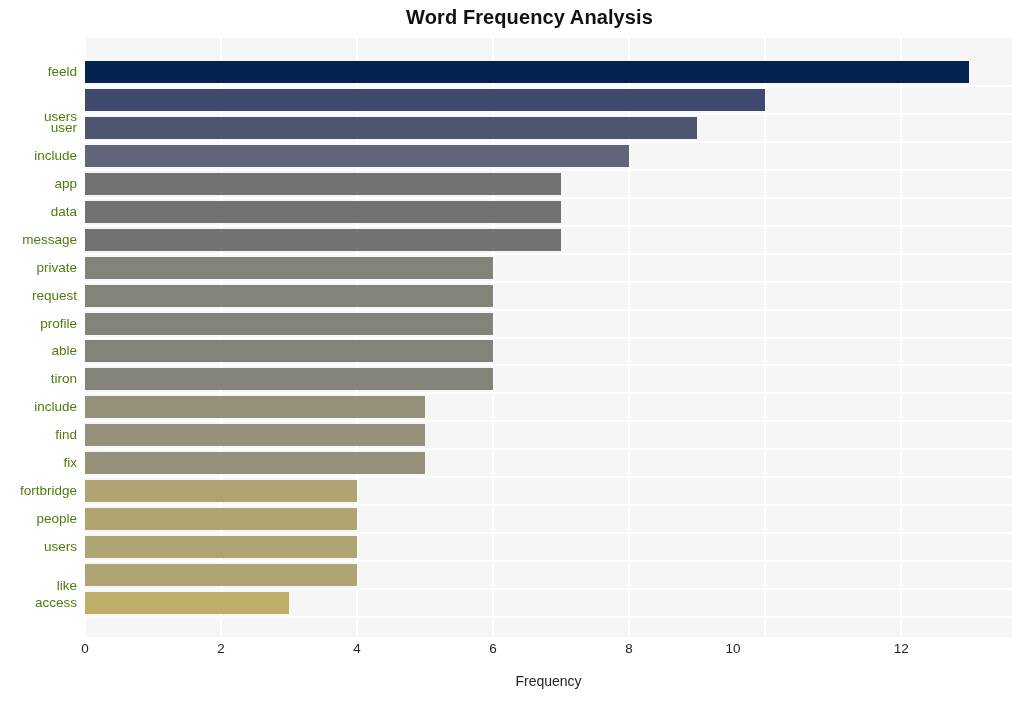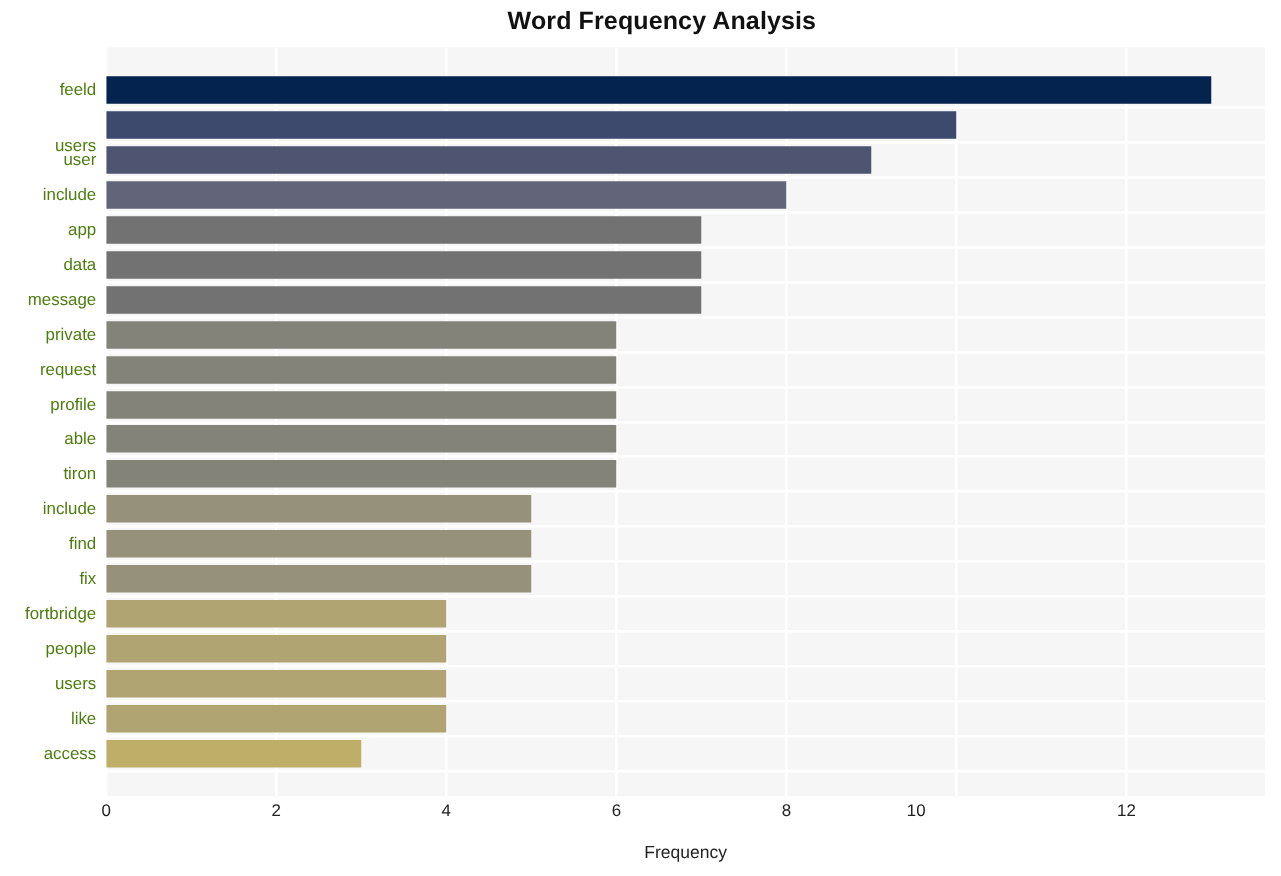--- a/index.html
+++ b/index.html
@@ -177,21 +177,21 @@
       <div class="y-label" style="top: 250px;">request</div>
       <div class="y-label" style="top: 278px;">profile</div>
       <div class="y-label" style="top: 305px;">able</div>
       <div class="y-label" style="top: 333px;">tiron</div>
       <div class="y-label" style="top: 361px;">include</div>
       <div class="y-label" style="top: 389px;">find</div>
       <div class="y-label" style="top: 417px;">fix</div>
       <div class="y-label" style="top: 445px;">fortbridge</div>
       <div class="y-label" style="top: 473px; margin-left: 15px;">people</div>
       <div class="y-label" style="top: 501px;">users</div>
-      <div class="y-label" style="top: 529px; margin-left: 32px;">like</div>
+      <div class="y-label" style="top: 540px; margin-left: 32px;">like</div>
       <div class="y-label" style="top: 557px;">access</div>
     </div>
 
   <div id="x-ticks">
       <div class="x-tick" style="left: 85px;">0</div>
       <div class="x-tick" style="left: 221.023px;">2</div>
       <div class="x-tick" style="left: 357.047px;">4</div>
       <div class="x-tick" style="left: 493.07px;">6</div>
       <div class="x-tick" style="left: 629.094px;">8</div>
       <div class="x-tick" style="left: 733px;">10</div>

